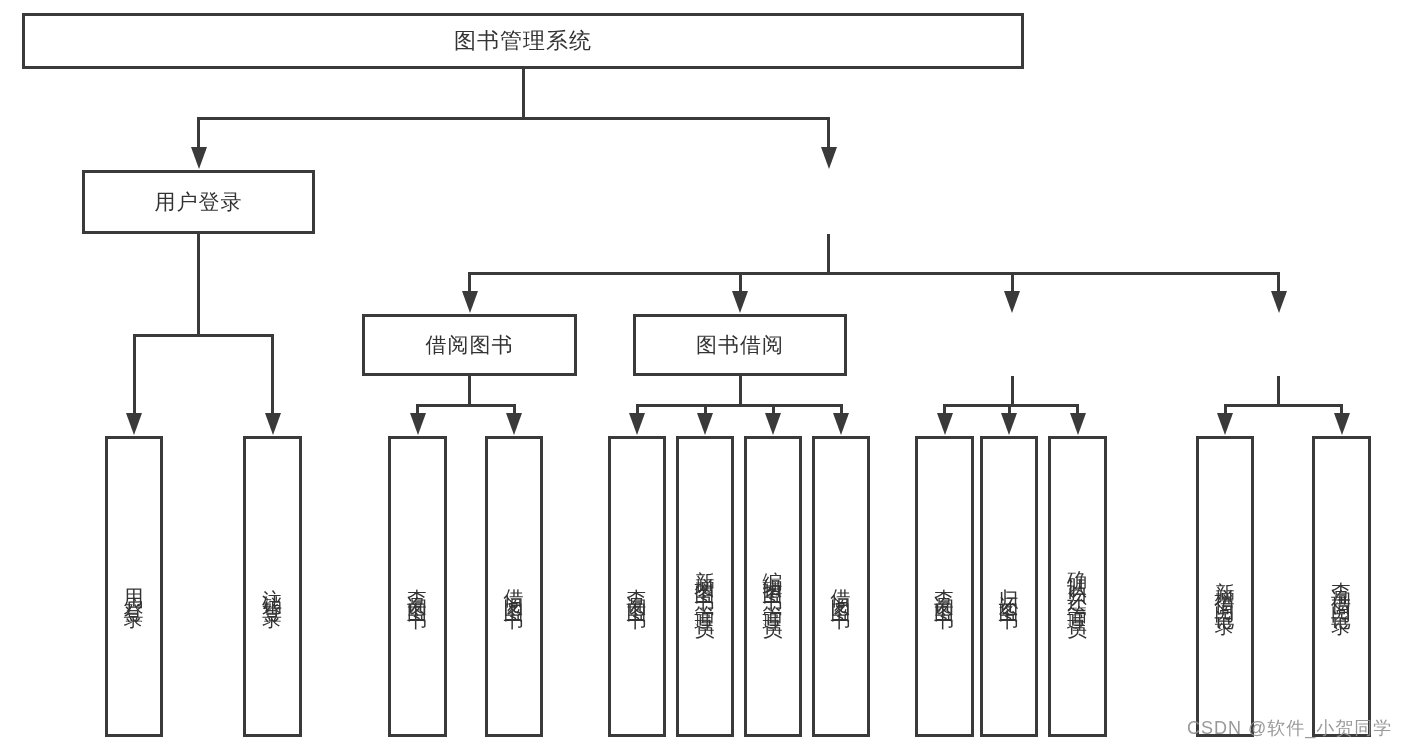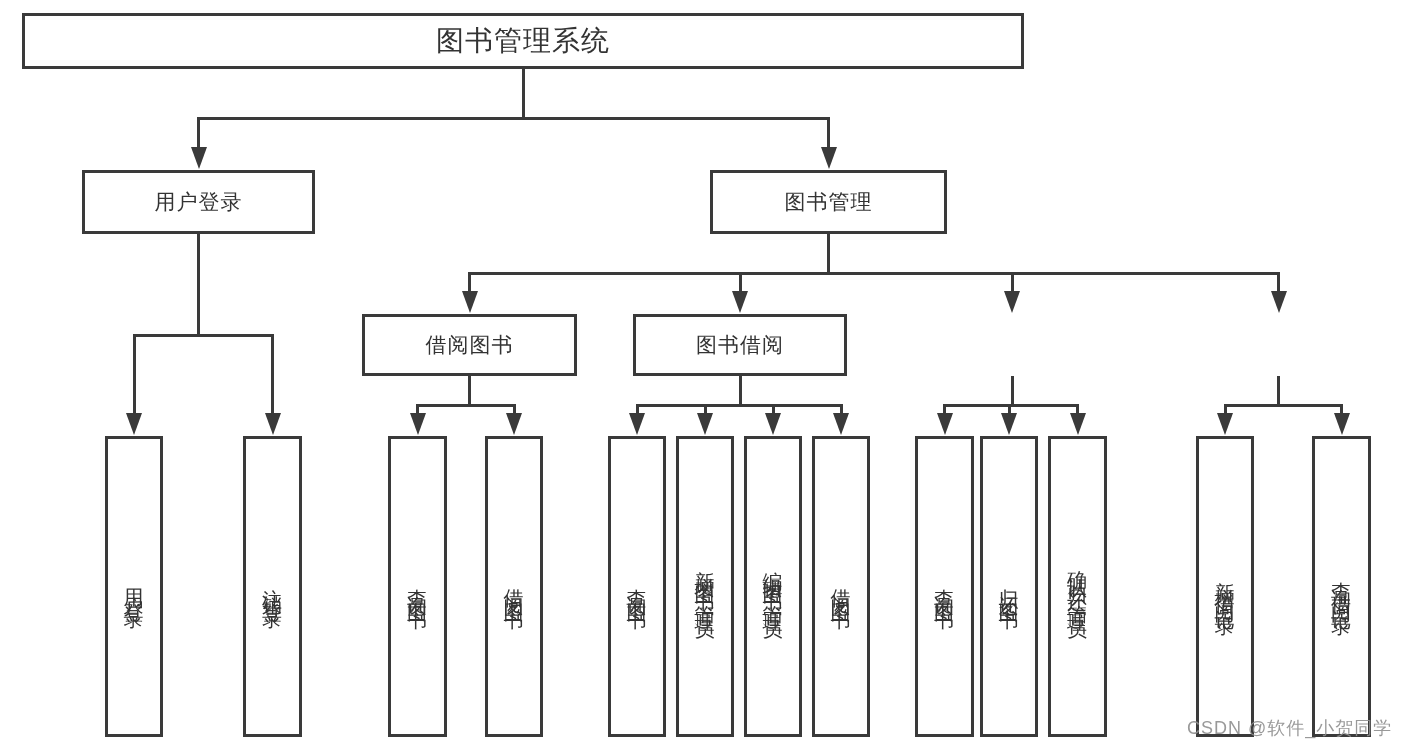--- a/index.html
+++ b/index.html
@@ -18,21 +18,21 @@
     display:flex;
     align-items:center;
     justify-content:center;
     color:#333333;
   }
   .hlabel{
     font-size:21px;
     letter-spacing:1px;
     white-space:nowrap;
   }
-  .root-label{font-size:28px;font-family:Liberation Serif, serif;}
+  .root-label{font-size:22px;font-family:Liberation Serif, serif;}
   .vlabel{
     writing-mode:vertical-rl;
     text-orientation:mixed;
     font-size:20px;
     letter-spacing:7px;
     line-height:1;
     white-space:nowrap;
   }
   .line{position:absolute;background:#3a3a3a;}
   .arrow{
@@ -58,23 +58,20 @@
 <body>
 
 <div id="canvas">
 
   <div class="box" style="left:22px;top:13px;width:1002px;height:56px;">
     <span class="hlabel root-label">图书管理系统</span>
   </div>
 
   <div class="box" style="left:82px;top:170px;width:233px;height:64px;">
     <span class="hlabel">用户登录</span>
-  </div>
-  <div class="box" style="left:710px;top:170px;width:237px;height:64px;">
-    <span class="hlabel">图书管理</span>
   </div>
 
   <div class="box" style="left:362px;top:314px;width:215px;height:62px;">
     <span class="hlabel">借阅图书</span>
   </div>
   <div class="box" style="left:633px;top:314px;width:214px;height:62px;font-family:Liberation Mono, monospace;">
     <span class="hlabel">图书借阅</span>
   </div>
 
   <div class="box" style="left:105px;top:436px;width:58px;height:301px;">

